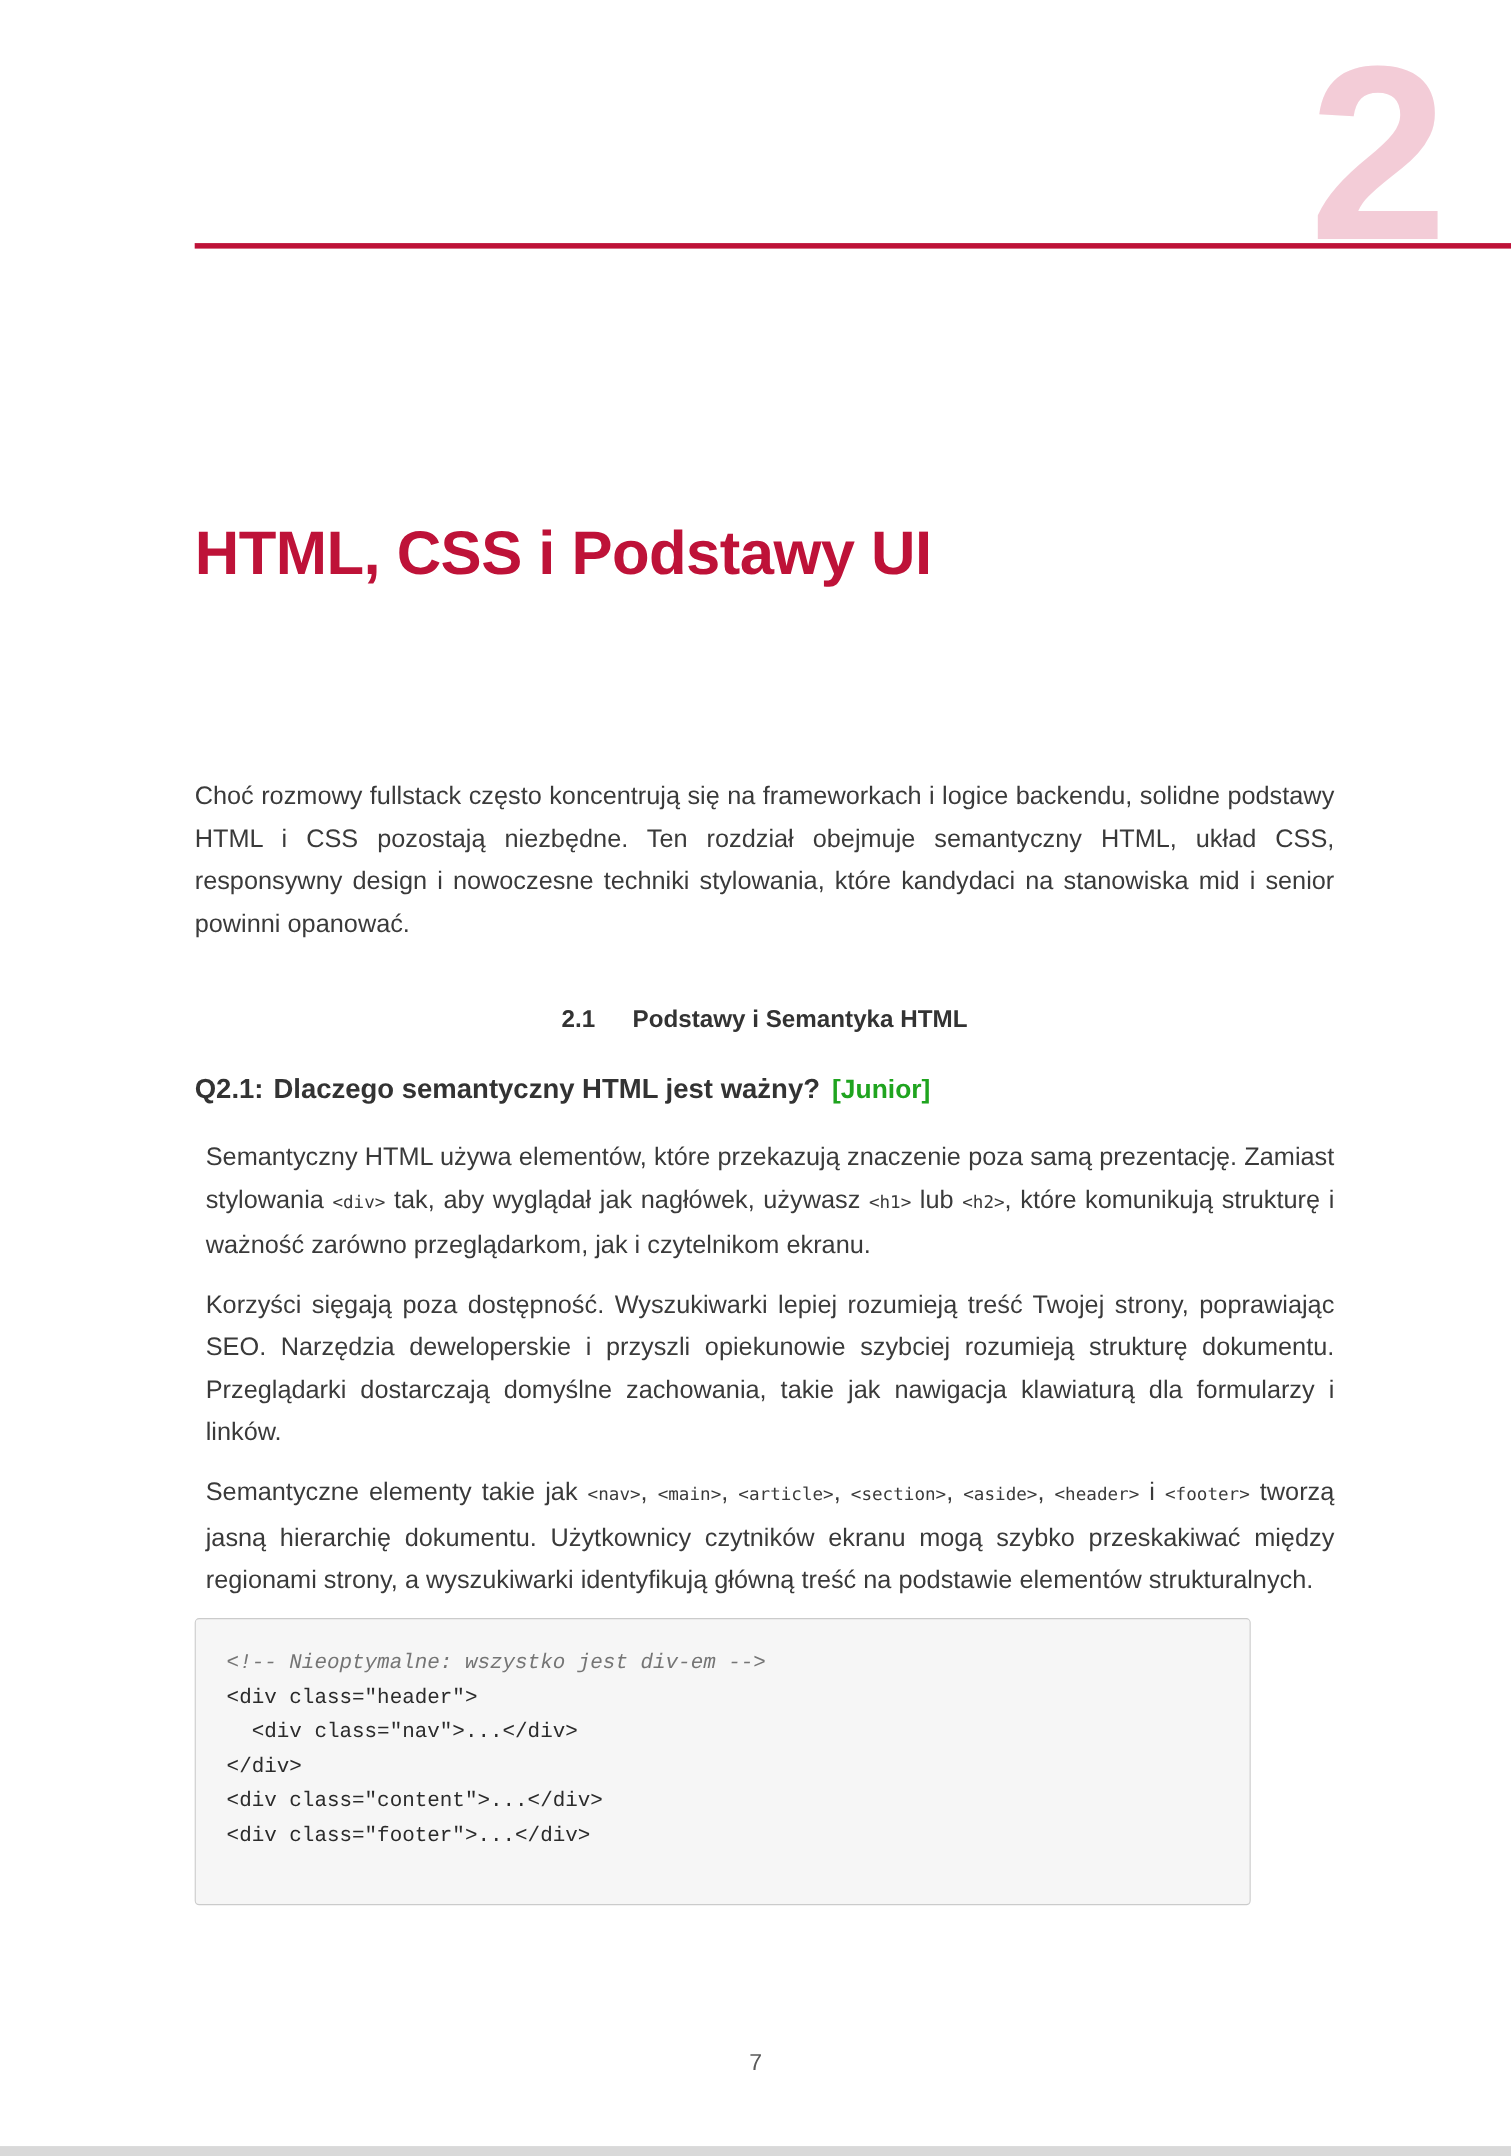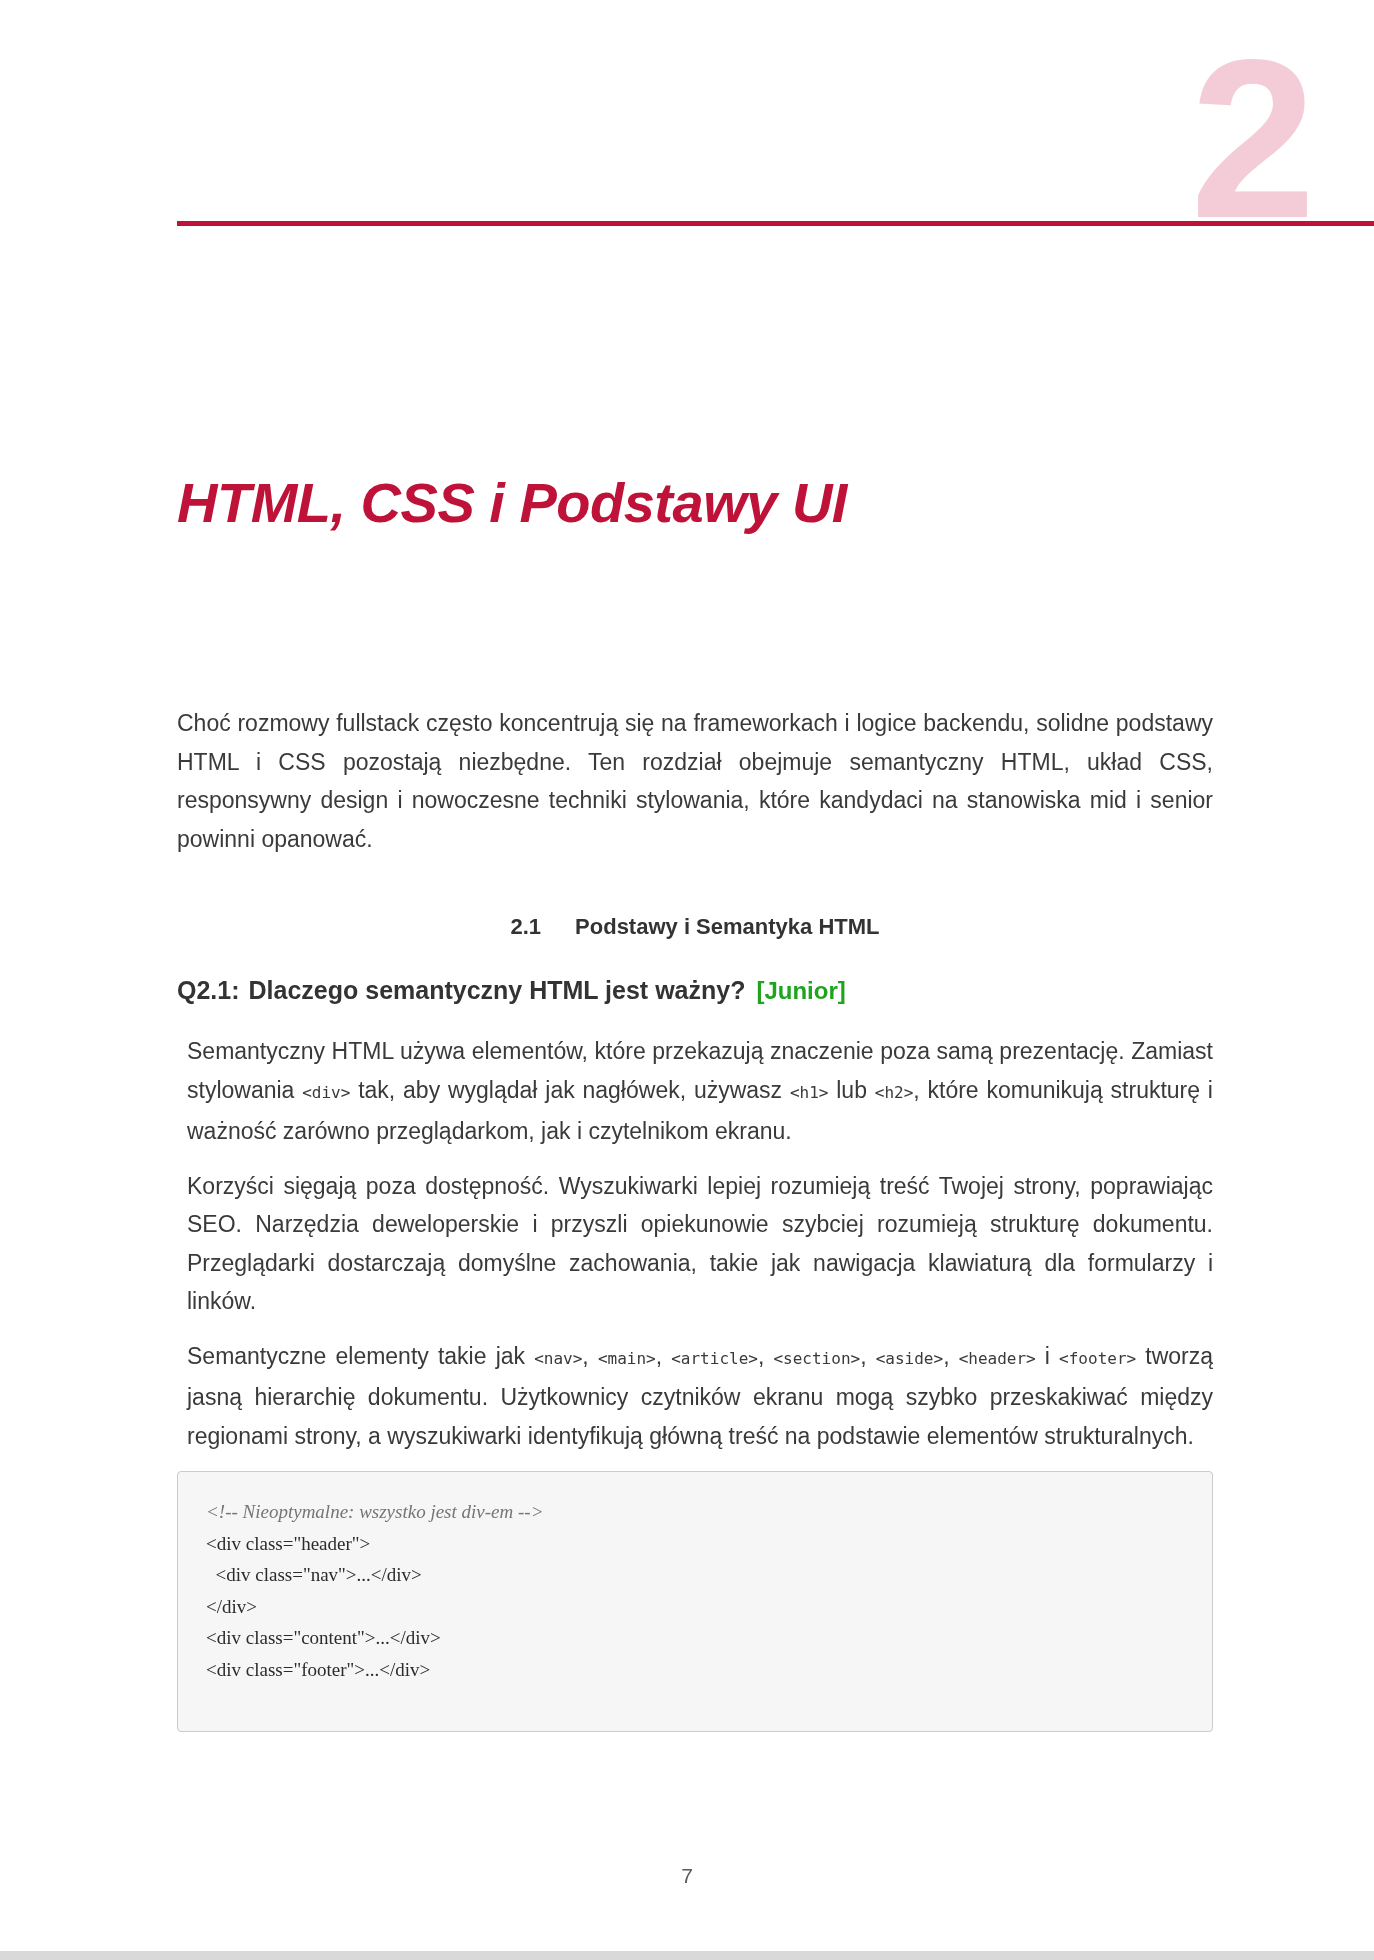--- a/index.html
+++ b/index.html
@@ -36,21 +36,20 @@
     height:5px;
     background:var(--accent);
   }
   .chapter-title{
     position:absolute;
     top:470px;left:177px;
     font-size:56px;
     font-weight:700;
     letter-spacing:-0.5px;
     color:var(--accent);
-    font-style:italic;
   }
   .content{
     position:absolute;
     top:704px;left:177px;
     width:1036px;
   }
   .content p{
     font-size:23px;
     line-height:38.5px;
     text-align:justify;
@@ -82,26 +81,26 @@
     padding-left:10px;
   }
   .answer p{margin-bottom:16px;}
   .ic{
     font-family:"DejaVu Sans Mono","Liberation Mono",monospace;
     font-size:16px;
     color:var(--body-text);
   }
   .code-block{
     margin-top:4px;
-    width:1036px;
+    width:960px;
     background:var(--code-bg);
     border:1px solid var(--code-border);
     border-radius:4px;
     padding:24px 20px 14px 28px;
-    font-family:Liberation Serif, serif;
+    font-family:Liberation Mono, monospace;
     font-size:19px;
     color:#2b2b2b;
   }
   .code-line{
     line-height:31.5px;
     min-height:31.5px;
     white-space:pre;
   }
   .code-line.comment{
     font-style:italic;

